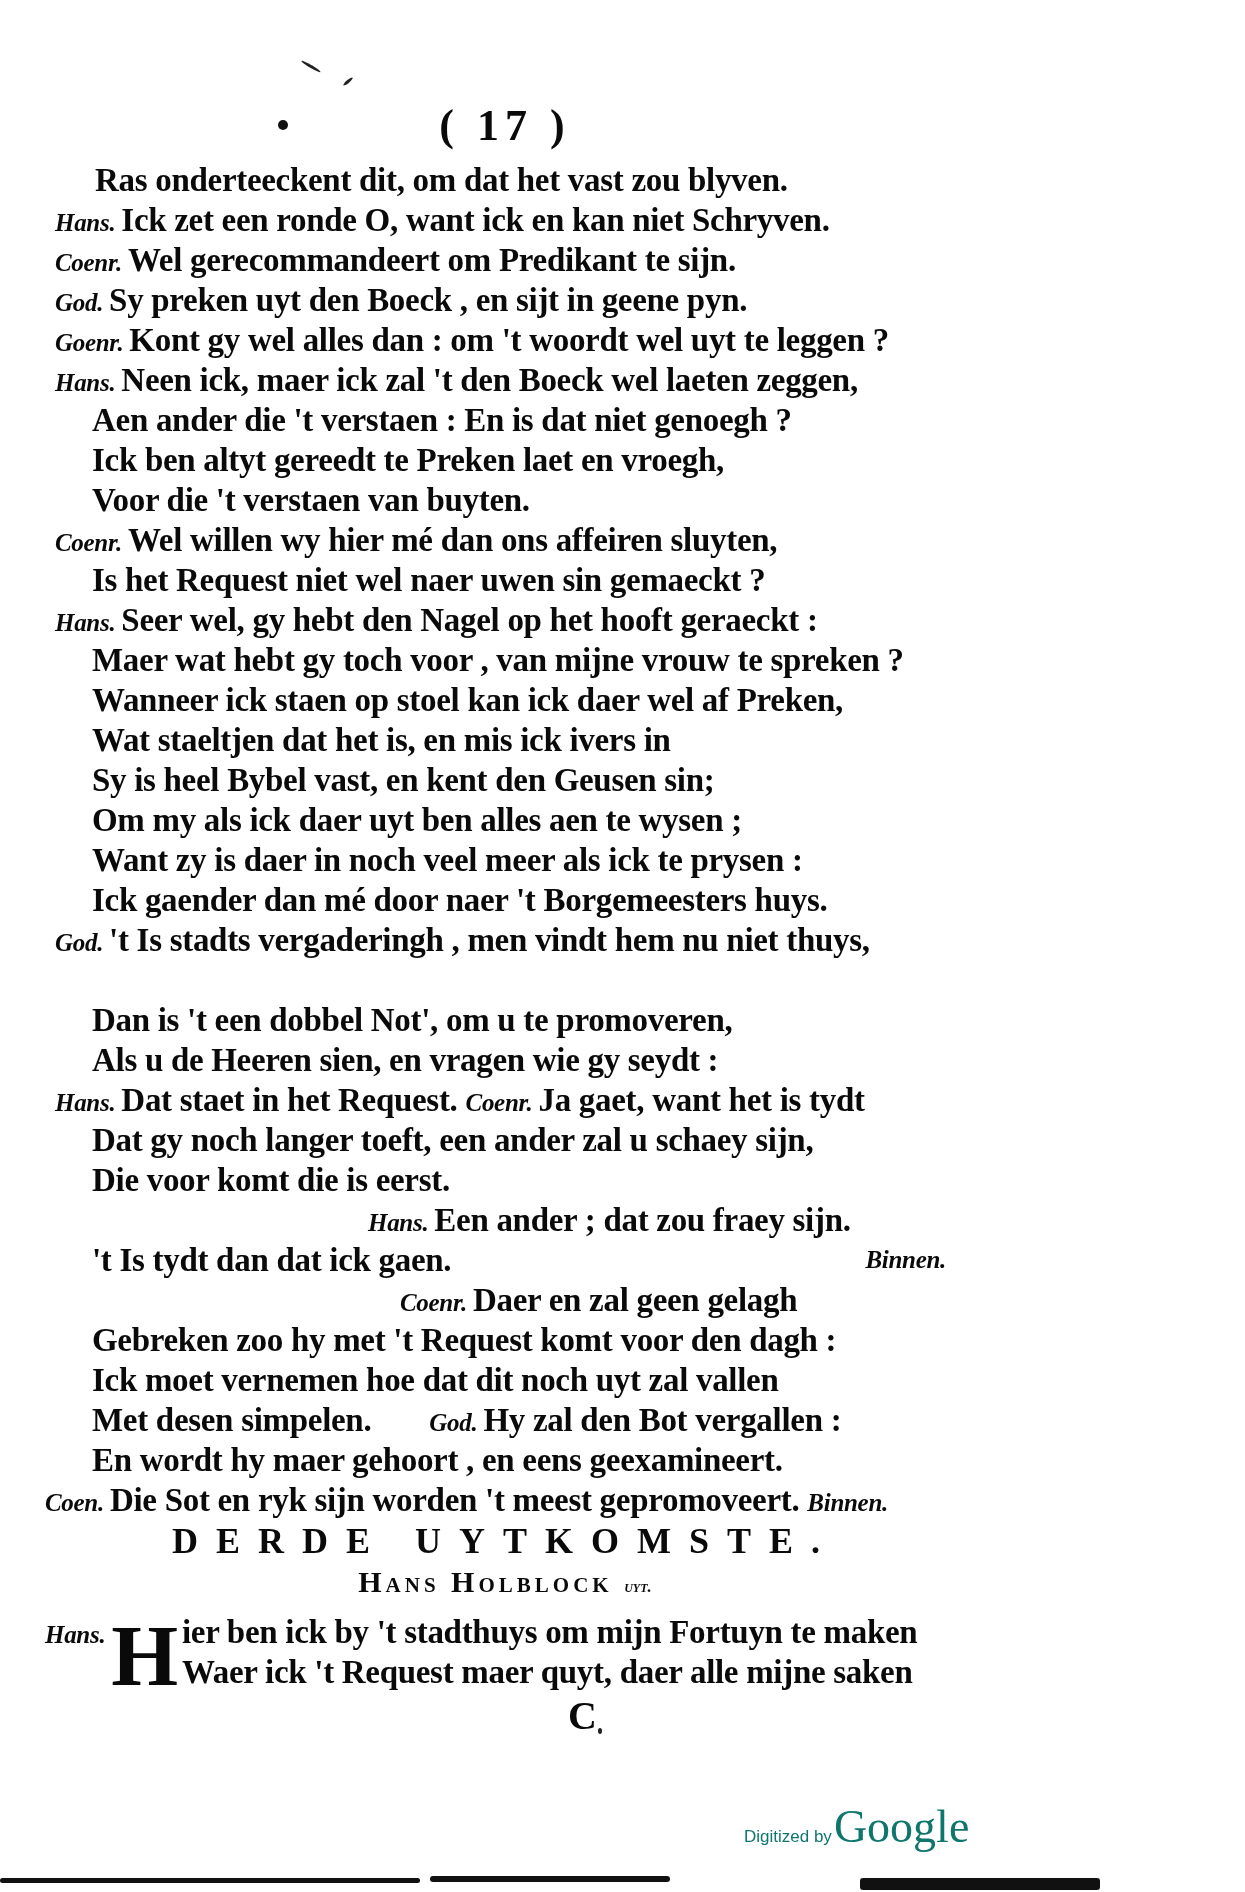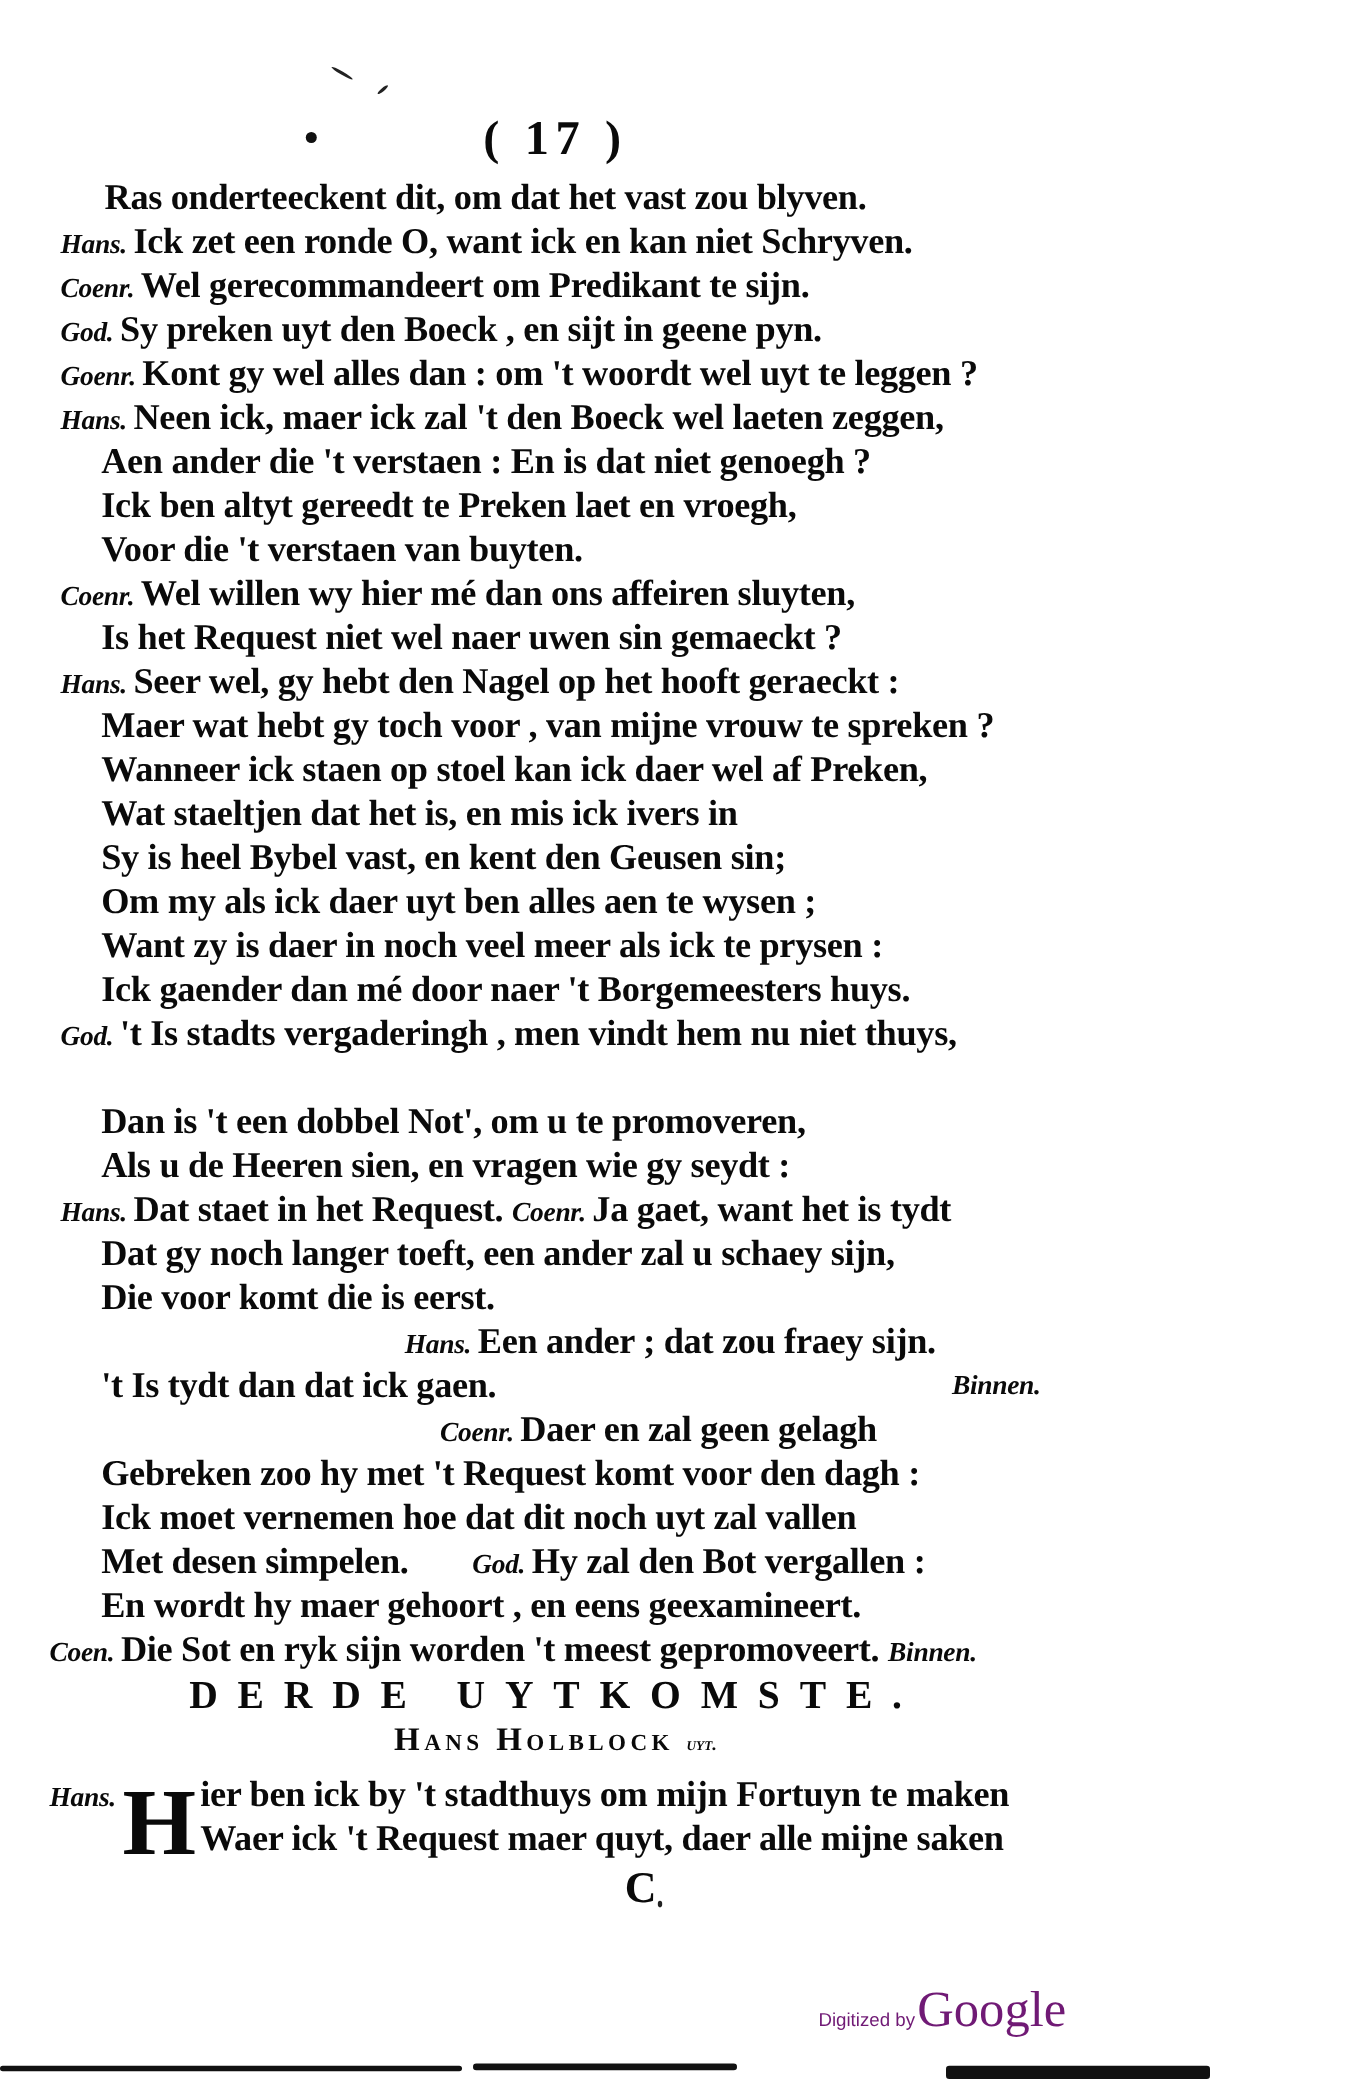--- a/index.html
+++ b/index.html
@@ -14,21 +14,21 @@
   .spk { font-style:italic; font-size:25px; margin-right:6px; }
   .indent { left:92px; }
   .hang { left:55px; }
   .first { left:95px; }
   .heading { position:absolute; left:0; width:1010px; text-align:center; font-weight:bold; white-space:nowrap; }
   .h1 { font-size:36px; letter-spacing:18px; }
   .h2 { font-size:30px; letter-spacing:4px; font-variant:small-caps; }
   .h2 i { letter-spacing:0; font-size:17px; }
   .dropcap { font-size:86px; line-height:80px; vertical-align:top; display:inline-block; margin-top:4px; margin-right:4px; }
   .sig { position:absolute; left:568px; top:1692px; font-size:40px; font-weight:bold; }
-  .watermark { position:absolute; left:744px; top:1800px; color:#701a75; white-space:nowrap; }
+  .watermark { position:absolute; left:744px; top:1800px; color:#0f766e; white-space:nowrap; }
   .watermark .small { font-family:"Liberation Sans","DejaVu Sans",sans-serif; font-size:17px; }
   .watermark .big { font-family:"Liberation Serif","DejaVu Serif",serif; font-size:46px; margin-left:2px; }
   .smear { position:absolute; height:7px; background:#111; border-radius:3px; }
   .speck { position:absolute; background:#222; border-radius:50%; }
 </style>
 </head>
 <body>
 
 <div class="page">
 

